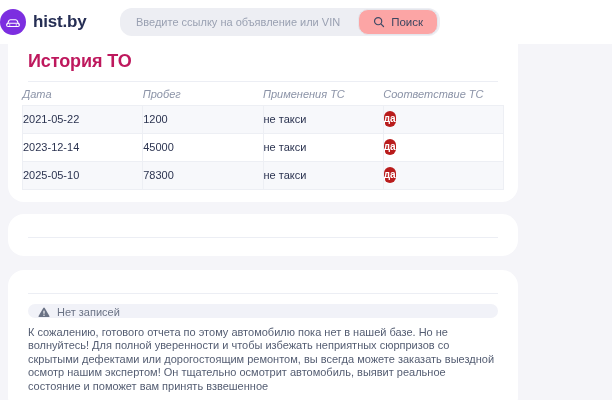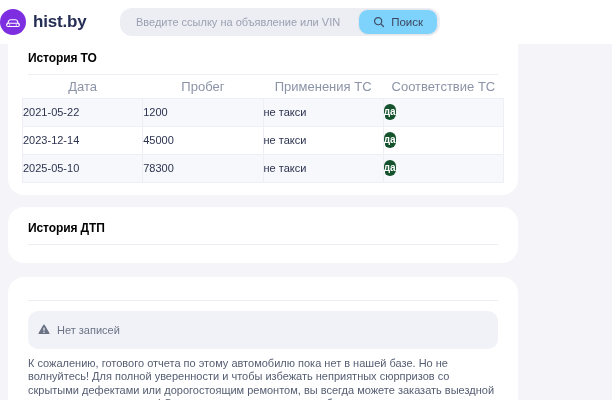--- a/index.html
+++ b/index.html
@@ -39,77 +39,77 @@
     flex:1; height:100%;
     background:transparent; border:none; outline:none;
     padding:0 8px 0 16px;
     font-family:"Liberation Sans", sans-serif;
     font-size:11px; color:#3d4660;
   }
   .search-input::placeholder { color:#9aa1b2; }
   .search-btn {
     height:26px; margin:1px 2px 1px 0;
     padding:0 14px;
-    background:#7dd3fc;
+    background:#fca5a5;
     border:1px solid #e4e6ec;
     border-radius:10px;
     display:flex; align-items:center; gap:6px;
     font-family:"Liberation Sans", sans-serif;
     font-size:11.5px; color:#3d4660;
     cursor:pointer;
     white-space:nowrap;
   }
   
   .main { margin:0 94px 0 8px; width:510px; }
   .card {
     background:#ffffff;
     border-radius:16px;
     padding:0 12px;
     width:510px;
   }
   .card-to { border-radius:0 0 16px 16px; padding-top:7px; padding-bottom:12px; }
   .card-dtp { margin-top:12px; padding:14px 12px 18px 12px; }
   .card-diag { margin-top:14px; padding:14px 12px 20px 12px; }
   .section-title {
-    font-size:12px; font-weight:800; color:#000000;
+    font-size:18px; font-weight:800; color:#be185d;
     letter-spacing:-0.1px;
     padding-left:8px;
   }
   .divider { height:1px; background:#eceef4; margin:9px 8px 0 8px; }
   
   .to-table {
     width:482px; margin:1px auto 0 auto;
     border-collapse:collapse;
     table-layout:fixed;
   }
   .to-table th {
-    font-size:13px; font-weight:400; color:#8b93a7;
-    text-align:center; height:22px; vertical-align:middle;
+    font-size:11px; font-weight:400; color:#8b93a7;
+    text-align:left; height:22px; vertical-align:middle;font-style:italic;
   }
   .to-table td {
     font-size:11px; color:#2b3350;
     text-align:left; height:28px; vertical-align:middle;
     border:1px solid #edeff4;
   }
   .to-table tbody tr:nth-child(odd) { background:#f7f8fb; }
   .to-table tbody tr:nth-child(even) { background:#ffffff; }
   .badge {
     display:inline-block;
-    background:#14532d; color:#ffffff;
+    background:#b91c1c; color:#ffffff;
     font-size:10px; font-weight:700;
     padding:3px 0; border-radius:6px;
     line-height:1;
   }
   
   .notice {
     margin:10px 8px 0 8px;
-    height:38px;
+    height:14px;
     background:#f1f2f8;
     border-radius:10px;
-    display:flex; align-items:center; gap:7px;
+    display:flex; align-items:flex-end; gap:7px;
     padding:0 10px;
     font-size:11px; color:#6b7385;
   }
   .diag-text {
     margin:8px 8px 0 8px;
     font-size:11px; line-height:13.5px;
     color:#545d72;
   }
   .icon { display:flex; align-items:center; }
 </style>
@@ -180,21 +180,20 @@
           <td>не такси</td>
           <td>
             <span class="badge">да</span>
           </td>
         </tr>
       </tbody>
     </table>
   </section>
 
   <section class="card card-dtp">
-    <h2 class="section-title">История ДТП</h2>
     <div class="divider"></div>
   </section>
 
   <section class="card card-diag">
     <div class="divider"></div>
     <div class="notice">
       <span class="icon">
         <svg width="12" height="11" viewBox="0 0 14 13" fill="none">
           <path d="M6.1 1.2 Q7 -0.2 7.9 1.2 L13.2 10.4 Q14 11.8 12.4 11.8 L1.6 11.8 Q0 11.8 0.8 10.4 Z" fill="#6a7284"></path>
           <rect x="6.35" y="4" width="1.3" height="4" rx="0.65" fill="#ffffff"></rect>

